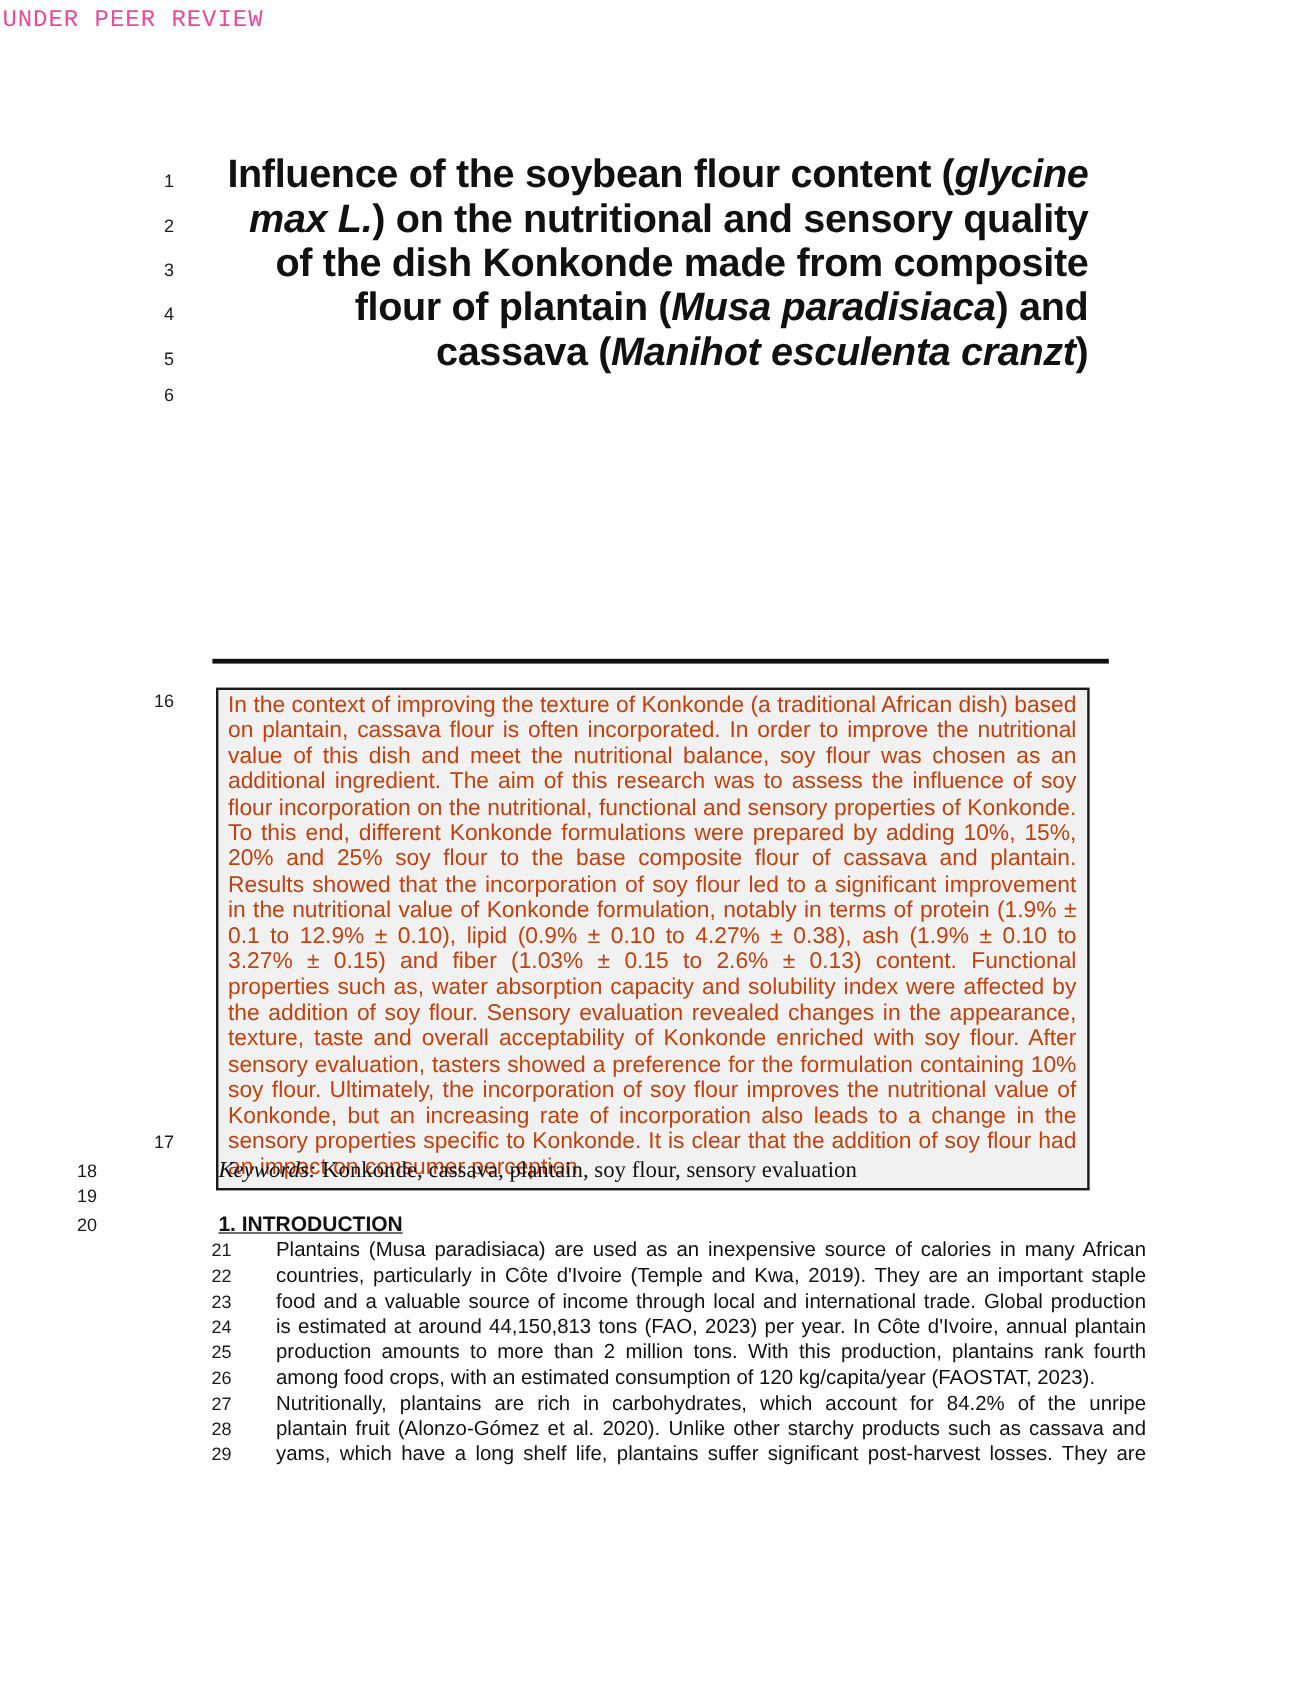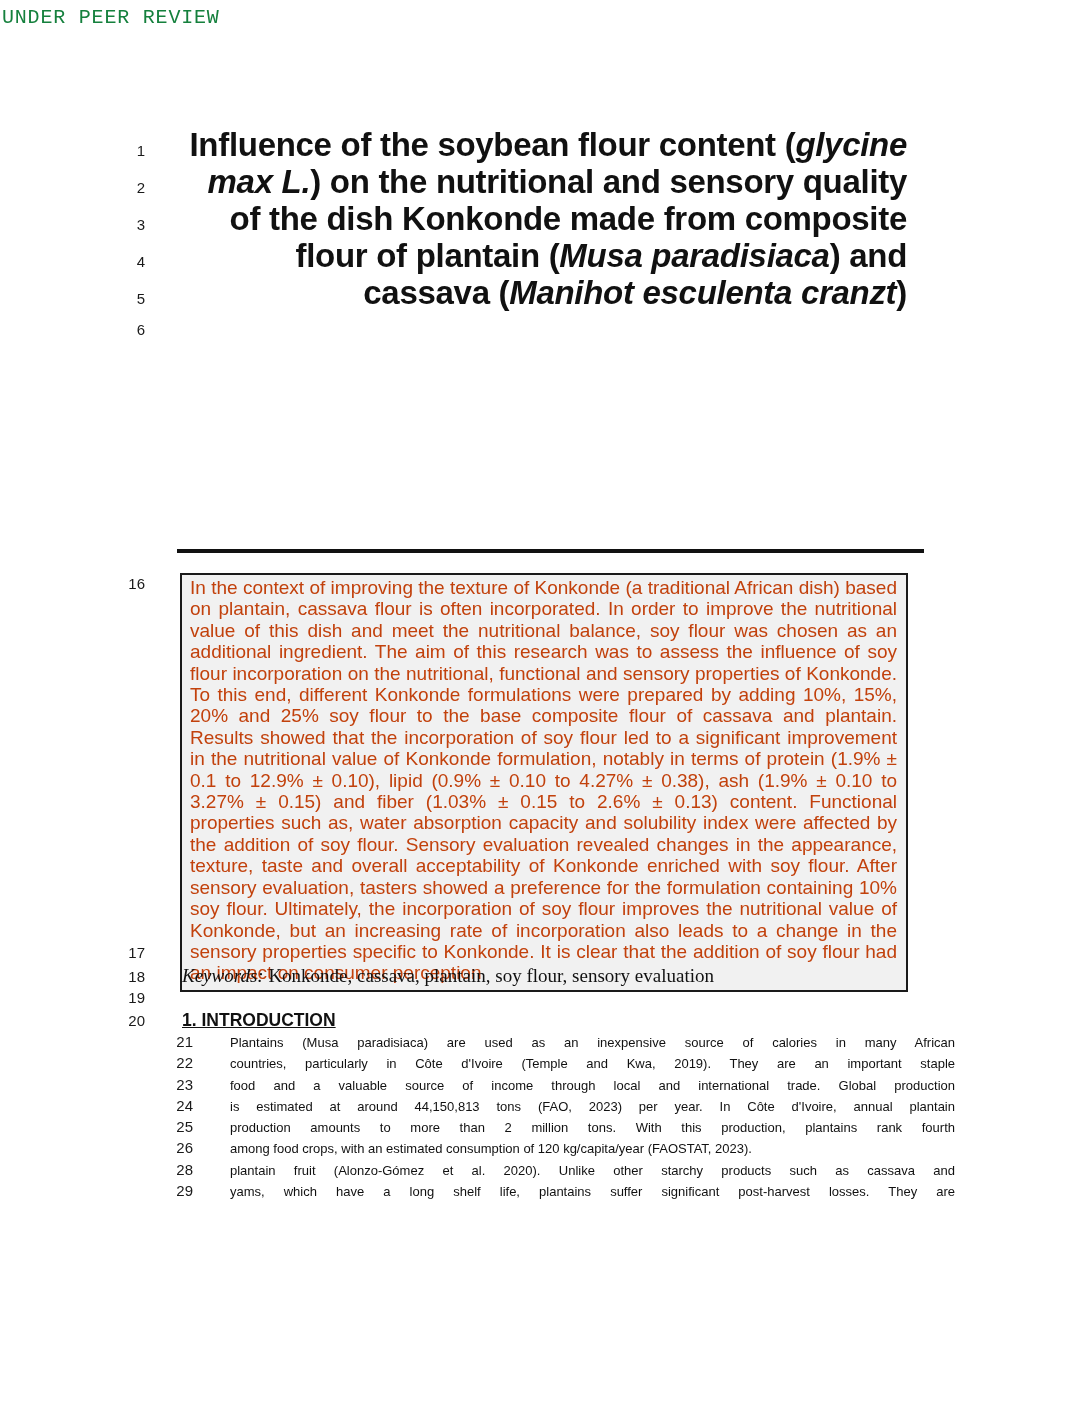--- a/index.html
+++ b/index.html
@@ -12,21 +12,21 @@
     font-family:"Liberation Sans", sans-serif;
     color:#111111;
     overflow:hidden;
   }
   .watermark {
     position:absolute;
     left:2px; top:6px;
     font-family:"Liberation Mono","DejaVu Sans Mono",monospace;
     font-size:20px;
     letter-spacing:0.8px;
-    color:#15803d;
+    color:#ec4899;
     white-space:nowrap;
   }
   .row { display:flex; align-items:baseline; }
   .num {
     flex:0 0 145px;
     text-align:right;
     font-size:15px;
     color:#1a1a1a;
     font-family:"Liberation Sans", sans-serif;
   }
@@ -64,37 +64,37 @@
     font-size:19px;
     line-height:21.4px;
     text-align:justify;
     color:#c2410c;
   }
 
   
   #post-abstract { position:absolute; left:0; top:944px; width:100%; }
   .r-blank { height:21px; }
   .r-22 { height:22px; }
-  .r-22 .num { line-height:22px; }
+  .r-22 .num { line-height:22px;text-align:center; }
   .keywords-text {
     font-family:"Liberation Serif", serif;
     font-size:19px;
     line-height:22px;
   }
   .kw-label { font-style:italic; }
   .section-heading {
     font-weight:bold;
     font-size:17.5px;
     line-height:22px;
     text-decoration:underline;
   }
   .intro-line { height:21.3px; }
   .intro-line .num { line-height:21.3px;margin-left:48px; }
   .intro-line .text-col {
-    font-size:13px;
+    font-size:17px;
     line-height:21.3px;
     white-space:normal;
   }
   .jl  { text-align:justify; text-align-last:justify; }
   .jn  { text-align:left; }
 </style>
 </head>
 <body>
 
 <div class="page">
@@ -196,20 +196,25 @@
       <span class="num">25</span>
       <span class="gap"></span>
       <span class="text-col jl">production amounts to more than 2 million tons. With this production, plantains rank fourth</span>
     </div>
     <div class="row intro-line">
       <span class="num">26</span>
       <span class="gap"></span>
       <span class="text-col jn">among food crops, with an estimated consumption of 120 kg/capita/year (FAOSTAT, 2023).</span>
     </div>
     <div class="row intro-line">
+      <span class="num">27</span>
+      <span class="gap"></span>
+      <span class="text-col jl">Nutritionally, plantains are rich in carbohydrates, which account for 84.2% of the unripe</span>
+    </div>
+    <div class="row intro-line">
       <span class="num">28</span>
       <span class="gap"></span>
       <span class="text-col jl">plantain fruit (Alonzo-Gómez et al. 2020). Unlike other starchy products such as cassava and</span>
     </div>
     <div class="row intro-line">
       <span class="num">29</span>
       <span class="gap"></span>
       <span class="text-col jl">yams, which have a long shelf life, plantains suffer significant post-harvest losses. They are</span>
     </div>
 

